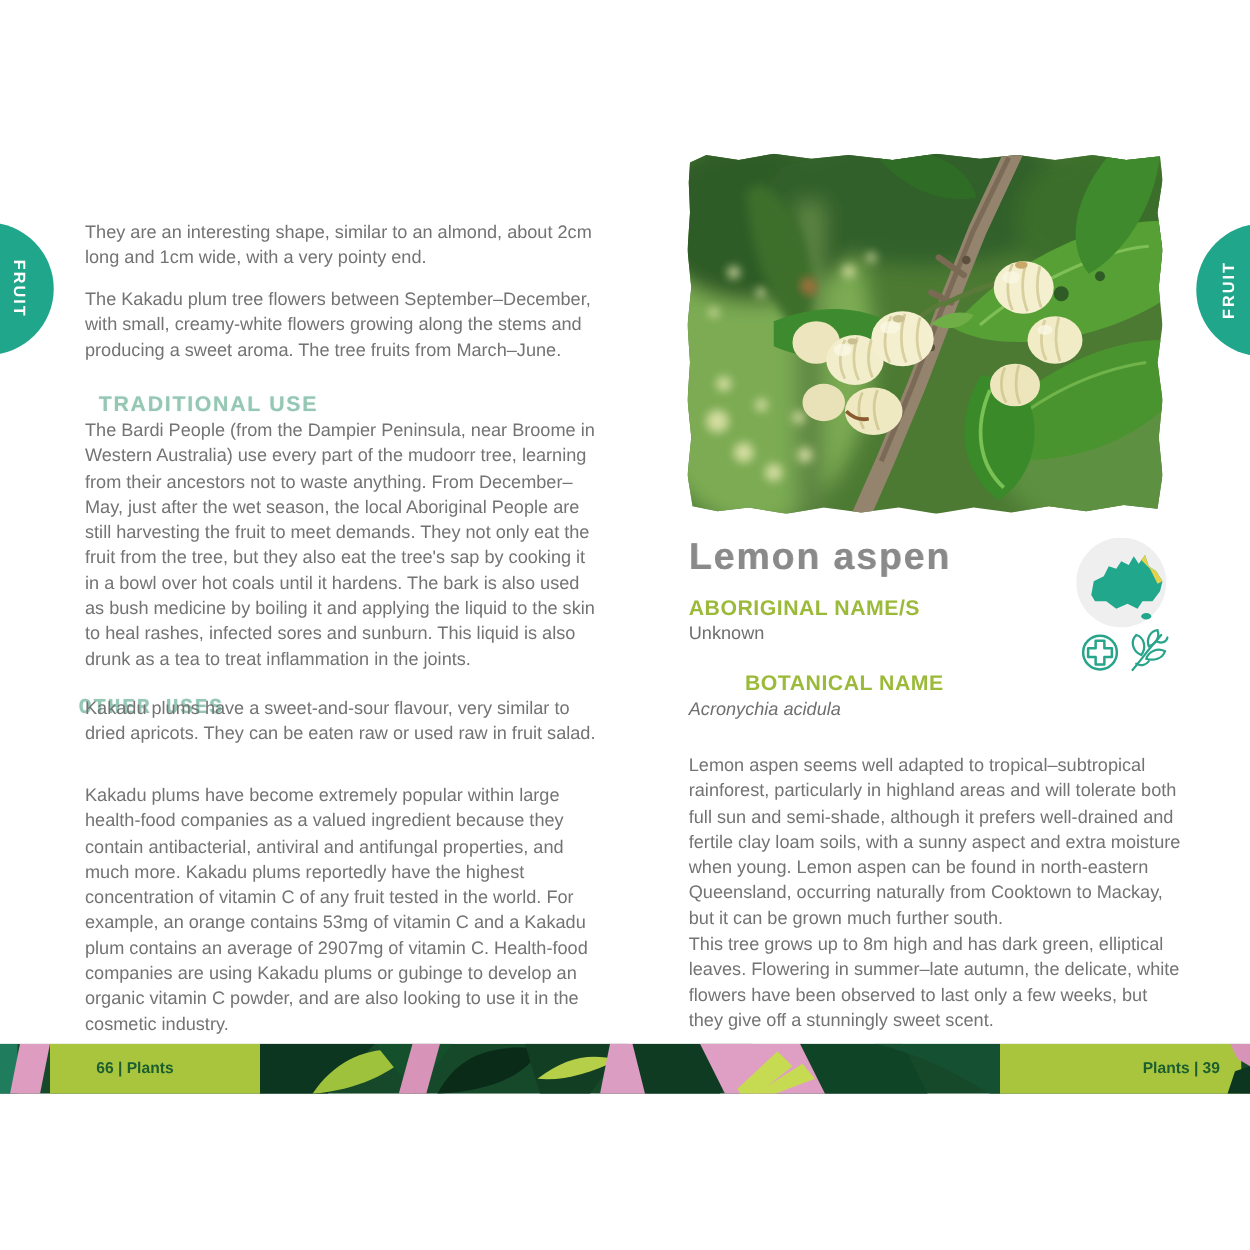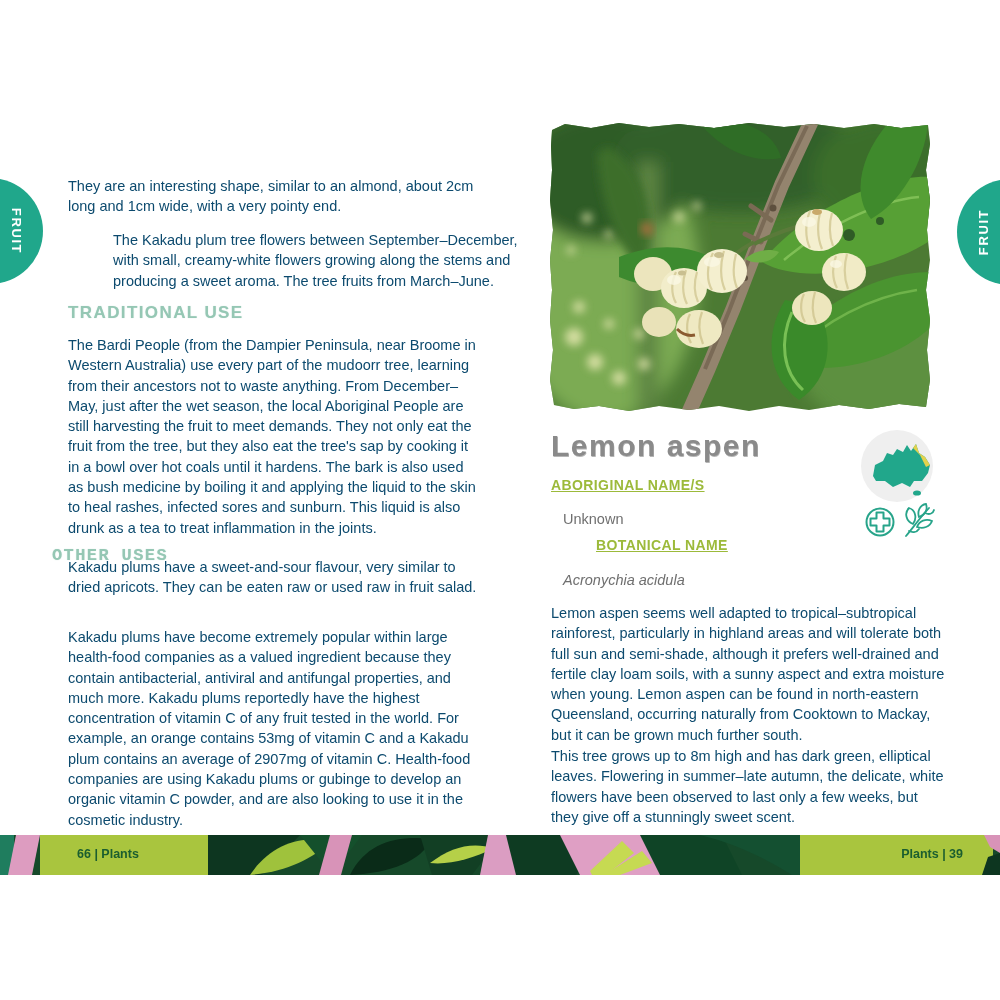--- a/index.html
+++ b/index.html
@@ -6,53 +6,53 @@
   #stage{position:relative;width:1000px;height:1000px;background:#ffffff;overflow:hidden;
          font-family:"Liberation Sans","DejaVu Sans",sans-serif;}
   
   .tab{position:absolute;width:106px;height:106px;border-radius:50%;background:#20a78b;}
   .tab-label{position:absolute;color:#ffffff;font-size:13px;font-weight:700;letter-spacing:1.6px;
              white-space:nowrap;}
   .tab-label.left{left:16px;top:231px;transform:translate(-50%,-50%) rotate(90deg);}
   .tab-label.right{left:983px;top:232px;transform:translate(-50%,-50%) rotate(-90deg);}
   
   .blk{position:absolute;}
-  .body{width:414px;font-size:14.5px;line-height:20.3px;color:#0c4a6e;margin:0;}
+  .body{width:414px;font-size:14.5px;line-height:20.3px;color:#737373;margin:0;}
   .body.rt{width:394px;}
-  .sec-heading{font-size:17px;font-weight:700;letter-spacing:1.4px;color:#95c7b4;margin:0;
+  .sec-heading{font-size:17px;font-weight:700;letter-spacing:1.4px;color:#95c7b4;margin:11px;
                text-shadow:0 0 1px rgba(149,199,180,.55);}
   .plant-title{font-size:30px;font-weight:700;letter-spacing:1.5px;color:#8a8a8a;margin:0;
                text-shadow:0.5px 0.5px 0 #b5b5b5;}
-  .name-label{font-size:14px;font-weight:700;letter-spacing:.4px;color:#9cba3a;margin:0;text-decoration:underline;}
-  .name-value{font-size:14.5px;color:#6f6f6f;margin:12px;}
+  .name-label{font-size:17px;font-weight:700;letter-spacing:.4px;color:#9cba3a;margin:0;}
+  .name-value{font-size:14.5px;color:#6f6f6f;margin:0;}
   .italic{font-style:italic;}
   
   #footer-strip{position:absolute;left:0;top:835px;width:1000px;height:40px;}
   .page-num{position:absolute;top:847px;font-size:12.5px;font-weight:700;color:#1b5e2f;}
   #page-num-left{left:77px;}
-  #page-num-right{left:800px;width:163px;text-align:right;}
+  #page-num-right{left:800px;width:163px;text-align:right;padding-left:13px;}
   
   #photo-wrap{position:absolute;left:549px;top:122px;width:382px;height:290px;}
   #map-icon-wrap{position:absolute;left:861px;top:430px;width:72px;height:72px;}
   #cross-icon-wrap{position:absolute;left:864px;top:506px;width:32px;height:32px;}
   #sprig-icon-wrap{position:absolute;left:901px;top:503px;width:34px;height:36px;}
 </style>
 </head>
 <body>
 
 <div id="stage">
 
   <div class="tab" style="left:-63px;top:178px;"></div>
   <span class="tab-label left">FRUIT</span>
   <div class="tab" style="left:957px;top:179px;"></div>
   <span class="tab-label right">FRUIT</span>
 
   <div>
     <p class="blk body" style="left:68px;top:176px;">They are an interesting shape, similar to an almond, about 2cm long and 1cm wide, with a very pointy end.</p>
-    <p class="blk body" style="left:68px;top:230px;margin-left:45px;">The Kakadu plum tree flowers between September–December, with small, creamy-white flowers growing along the stems and producing a sweet aroma. The tree fruits from March–June.</p>
+    <p class="blk body" style="left:68px;top:230px;">The Kakadu plum tree flowers between September–December, with small, creamy-white flowers growing along the stems and producing a sweet aroma. The tree fruits from March–June.</p>
     <h2 class="blk sec-heading" style="left:68px;top:303px;">TRADITIONAL USE</h2>
     <p class="blk body" style="left:68px;top:335px;">The Bardi People (from the Dampier Peninsula, near Broome in Western Australia) use every part of the mudoorr tree, learning from their ancestors not to waste anything. From December–May, just after the wet season, the local Aboriginal People are still harvesting the fruit to meet demands. They not only eat the fruit from the tree, but they also eat the tree's sap by cooking it in a bowl over hot coals until it hardens. The bark is also used as bush medicine by boiling it and applying the liquid to the skin to heal rashes, infected sores and sunburn. This liquid is also drunk as a tea to treat inflammation in the joints.</p>
     <h2 class="blk sec-heading" style="left:52px;top:546px;font-family:Liberation Mono, monospace;">OTHER USES</h2>
     <p class="blk body" style="left:68px;top:557px;">Kakadu plums have a sweet-and-sour flavour, very similar to dried apricots. They can be eaten raw or used raw in fruit salad.</p>
     <p class="blk body" style="left:68px;top:627px;">Kakadu plums have become extremely popular within large health-food companies as a valued ingredient because they contain antibacterial, antiviral and antifungal properties, and much more. Kakadu plums reportedly have the highest concentration of vitamin C of any fruit tested in the world. For example, an orange contains 53mg of vitamin C and a Kakadu plum contains an average of 2907mg of vitamin C. Health-food companies are using Kakadu plums or gubinge to develop an organic vitamin C powder, and are also looking to use it in the cosmetic industry.</p>
   </div>
 
   <div>
 
     <div id="photo-wrap">

